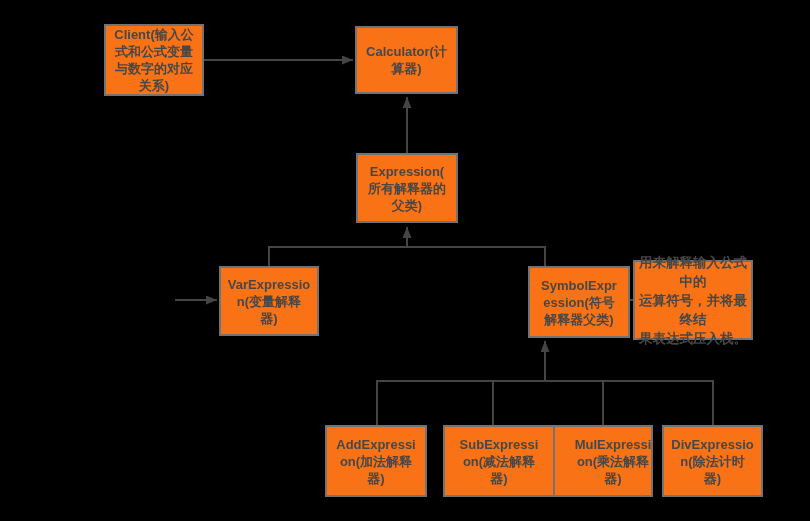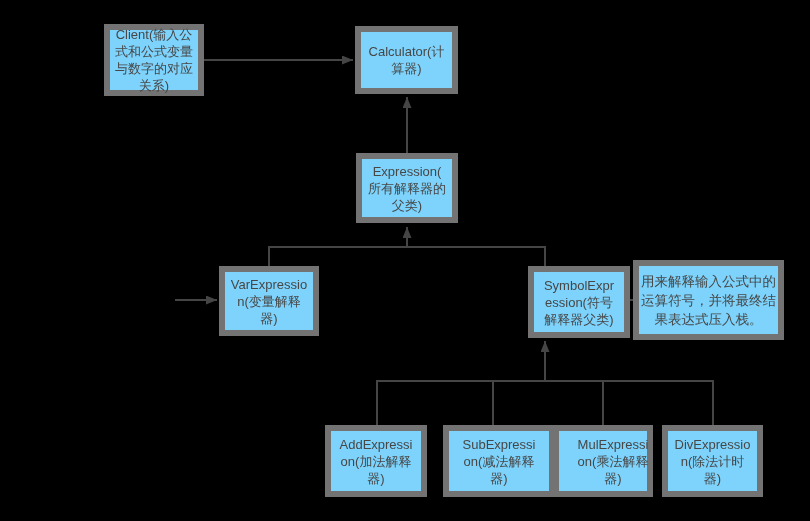--- a/index.html
+++ b/index.html
@@ -7,42 +7,42 @@
     position:relative;
     width:810px; height:521px;
     background:#000;
     font-family:"Liberation Sans", sans-serif;
     overflow:hidden;
   }
   #edges { position:absolute; left:0; top:0; width:810px; height:521px; }
   .node {
     position:absolute;
     box-sizing:border-box;
-    background:#7dd3fc;
-    border:6px solid #737373;
+    background:#f97316;
+    border:2px solid #737373;
     color:#474747;
     display:flex; align-items:center; justify-content:center;
     text-align:center;
     white-space:pre-line;
-    font-size:13px; line-height:17px;
+    font-size:13px; line-height:17px;font-weight:bold;
   }
   .note {
     font-size:13.5px; line-height:19px;
   }
   #node-client      { left:104px; top:24px;  width:100px; height:72px; }
   #node-calculator  { left:355px; top:26px;  width:103px; height:68px; }
   #node-expression  { left:356px; top:153px; width:102px; height:70px; }
   #node-var         { left:219px; top:266px; width:100px; height:70px; }
   #node-symbol      { left:493px; top:266px; width:102px; height:72px;margin-left:35px; }
   #node-add         { left:325px; top:425px; width:102px; height:72px; }
   #node-sub         { left:443px; top:425px; width:112px; height:72px; }
   #node-mul         { left:553px; top:425px; width:100px; height:72px;padding-left:20px; }
   #node-div         { left:662px; top:425px; width:101px; height:72px; }
   #note-var         { left:25px;  top:253px; width:150px; height:95px; }
-  #note-symbol      { left:633px; top:260px; width:151px; height:80px; }
+  #note-symbol      { left:633px; top:260px; width:120px; height:80px; }
   #edge-label-interpret {
     position:absolute;
     left:256px; top:118px; height:21px;
     box-sizing:border-box;
     background:#fff;
     color:#3d3d3d;
     font-size:13px; line-height:17px;
     padding:2px 5px;
     white-space:nowrap;
   }

